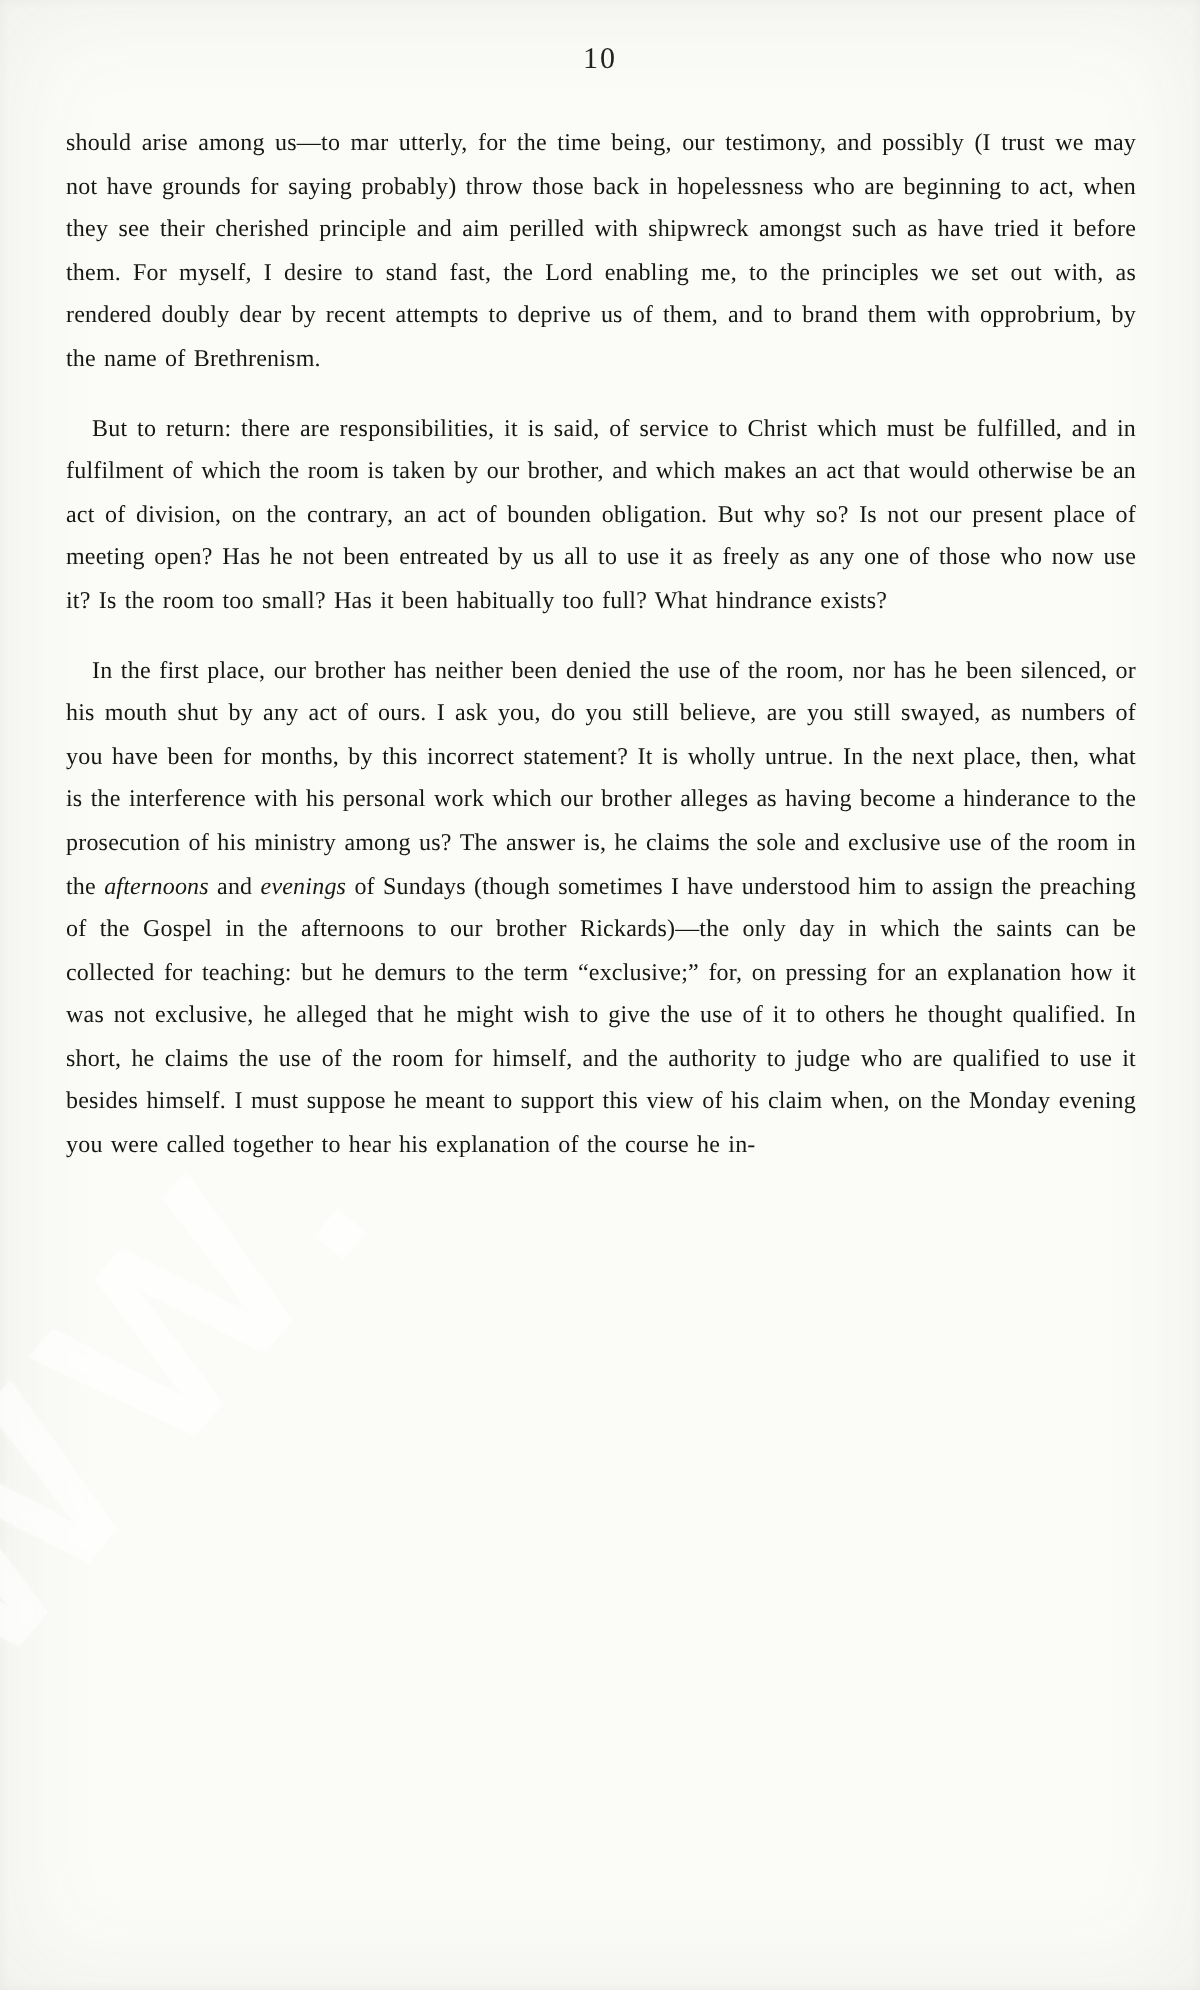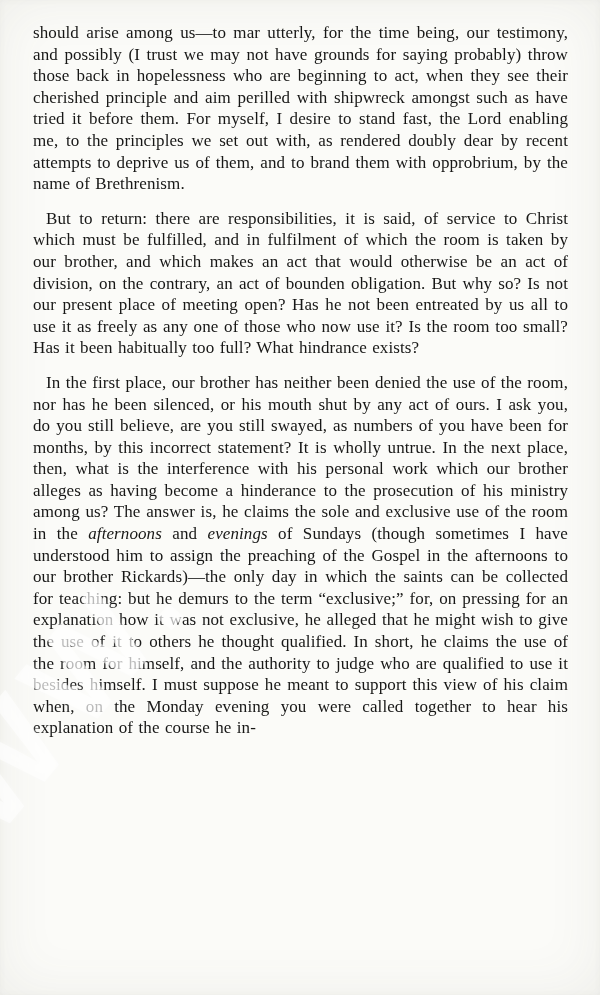--- a/index.html
+++ b/index.html
@@ -20,21 +20,21 @@
   .page-number {
     padding-top: 22px;
     text-align: center;
     font-size: 15px;
     letter-spacing: 1px;
     color: #222;
   }
   .text-block {
     margin: 22px 32px 0 33px;
     width: 535px;
-    font-size: 17px;
+    font-size: 12px;
     line-height: 21.6px;
     text-align: justify;
     color: #171716;
     letter-spacing: 0.1px;
     word-spacing: 1px;
   }
   .para {
     margin: 0;
   }
   .para.indent {
@@ -58,20 +58,21 @@
     color: rgba(255,255,255,0.55);
     text-shadow: 0 0 6px rgba(255,255,255,0.35);
     pointer-events: none;
     z-index: 5;
   }
 </style>
 </head>
 <body>
 
 <div class="page">
+  <div class="page-number">10</div>
 
   <div class="text-block">
       <p class="para"><span>should arise among us—to mar utterly, for the time being, our testimony, and possibly (I trust we may not have grounds for saying probably) throw those back in hopelessness who are beginning to act, when they see their cherished principle and aim perilled with shipwreck amongst such as have tried it before them.  For myself, I desire to stand fast, the Lord enabling me, to the principles we set out with, as rendered doubly dear by recent attempts to deprive us of them, and to brand them with opprobrium, by the name of Brethrenism.</span></p>
       <p class="para indent"><span>But to return: there are responsibilities, it is said, of service to Christ which must be fulfilled, and in fulfilment of which the room is taken by our brother, and which makes an act that would otherwise be an act of division, on the contrary, an act of bounden obligation.  But why so?  Is not our present place of meeting open?  Has he not been entreated by us all to use it as freely as any one of those who now use it?  Is the room too small?  Has it been habitually too full?  What hindrance exists?</span></p>
       <p class="para indent"><span>In the first place, our brother has neither been denied the use of the room, nor has he been silenced, or his mouth shut by any act of ours.  I ask you, do you still believe, are you still swayed, as numbers of you have been for months, by this incorrect statement?  It is wholly untrue.  In the next place, then, what is the interference with his personal work which our brother alleges as having become a hinderance to the prosecution of his ministry among us?  The answer is, he claims the sole and exclusive use of the room in the </span><i>afternoons</i><span> and </span><i>evenings</i><span> of Sundays (though sometimes I have understood him to assign the preaching of the Gospel in the afternoons to our brother Rickards)—the only day in which the saints can be collected for teaching: but he demurs to the term “exclusive;” for, on pressing for an explanation how it was not exclusive, he alleged that he might wish to give the use of it to others he thought qualified.  In short, he claims the use of the room for himself, and the authority to judge who are qualified to use it besides himself.  I must suppose he meant to support this view of his claim when, on the Monday evening you were called together to hear his explanation of the course he in-</span></p>
     </div>
 
   <div class="watermark">WWW.</div>
 </div>
 

